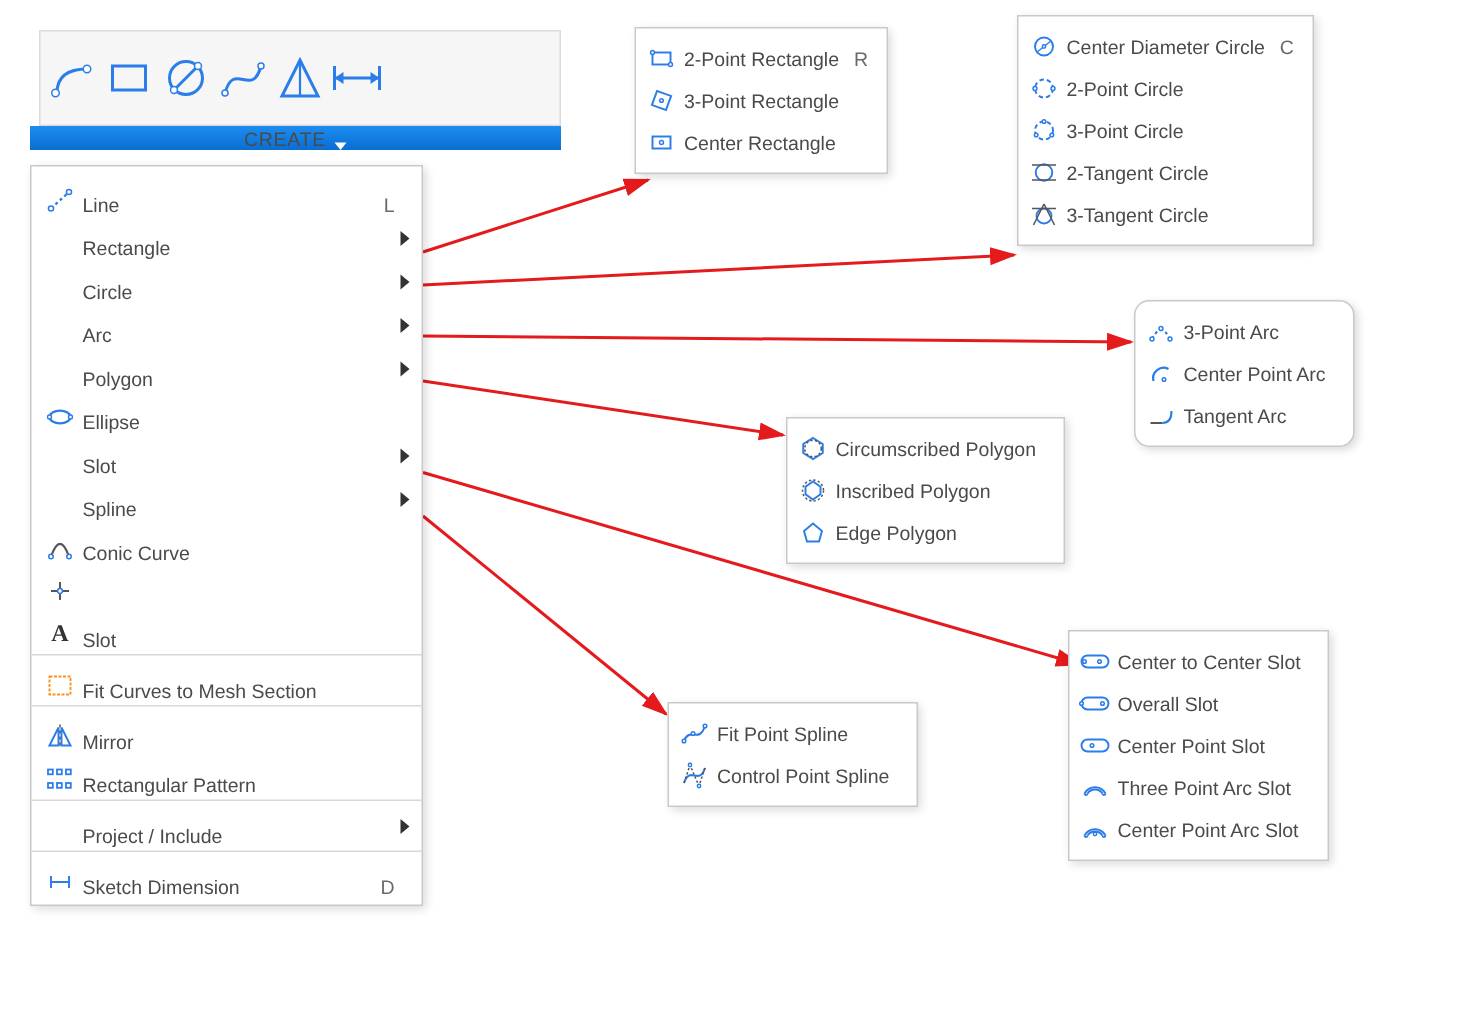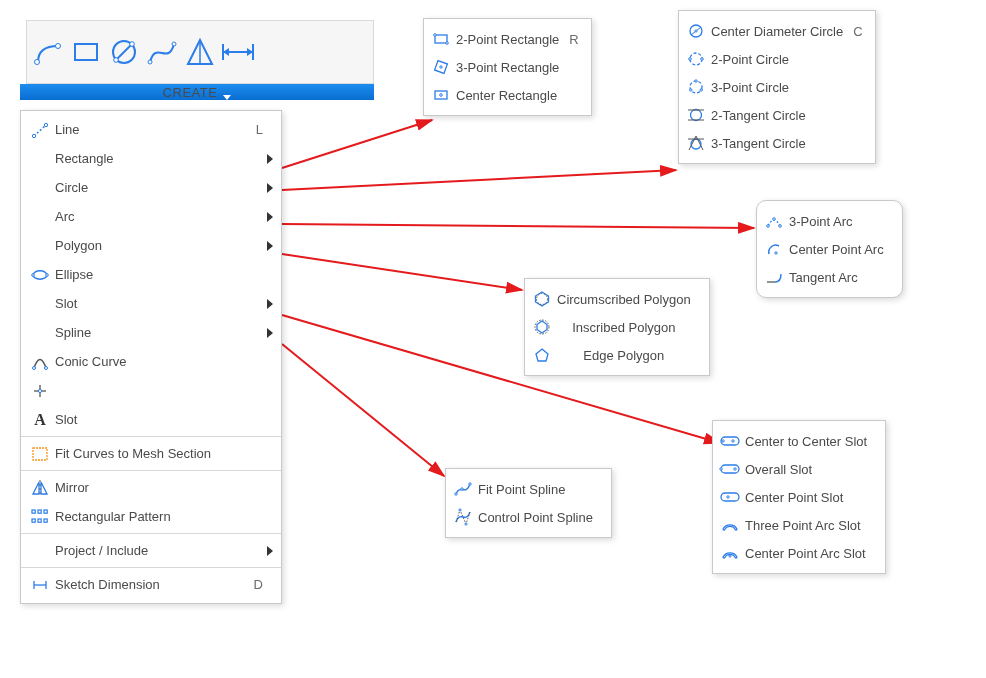--- a/index.html
+++ b/index.html
@@ -4,21 +4,21 @@
 <style>
   *{box-sizing:border-box;margin:0;padding:0;font-family:Arial,Helvetica,sans-serif;font-size:13px;color:#4a4a4a}
   body{width:986px;height:678px;background:#fff;position:relative}
   svg.bg{position:absolute;top:0;left:0;pointer-events:none}
   .toolbar{position:absolute;left:26px;top:20px;width:348px;height:64px;background:#f6f6f6;border:1px solid #dadada;display:flex;align-items:center;gap:12px;padding:0 10px}
   .toolbar svg{flex:0 0 auto}
   .createbar{position:absolute;left:20px;top:84px;width:354px;height:16px;background:#0a6ed1;background:linear-gradient(#1c8cf0,#0a6ed1);color:#fff;display:flex;align-items:flex-end;justify-content:center;font-size:12.5px;letter-spacing:.5px}
   .createbar .tri{display:inline-block;margin-left:6px;width:0;height:0;border-left:4px solid transparent;border-right:4px solid transparent;border-top:5px solid #fff;vertical-align:middle}
   .menu,.submenu{position:absolute;background:#fff;border:1px solid #c9c9c9;box-shadow:2px 2px 6px rgba(0,0,0,.15)}
   .menu{left:20px;top:110px;width:262px;padding-top:4px;padding-bottom:4px}
-  .item{height:29px;display:flex;align-items:center;padding-left:8px;position:relative}
+  .item{height:29px;display:flex;align-items:flex-end;padding-left:8px;position:relative}
   .menu hr{border:none;border-top:1px solid #d8d8d8;margin:2px 0}
   .ic{width:22px;height:22px;flex:0 0 22px;display:flex;align-items:center;justify-content:center;margin-right:4px}
   .lbl{flex:1 1 auto}
   .sc{margin-right:18px;color:#6a6a6a}
   .ar{position:absolute;right:8px;top:50%;transform:translateY(-50%);width:0;height:0;border-top:5px solid transparent;border-bottom:5px solid transparent;border-left:6px solid #333}
   .submenu{padding:6px 8px 6px 6px}
   .sitem{height:28px;display:flex;align-items:center}
   .sitem .ic{width:22px;margin-right:4px}
   .sitem .lbl{padding-right:10px}
   .sitem .sc{margin-right:4px}
@@ -346,21 +346,21 @@
     <div class="sitem">
       <span class="ic">
         <svg width="18" height="18" viewBox="0 0 18 18">
           <line x1="2" y1="14" x2="10" y2="14" stroke="#555" stroke-width="1.3"></line>
           <path d="M10 14 Q16 14 16 6" fill="none" stroke="#2b7de9" stroke-width="1.4"></path>
         </svg>
       </span>
       <span class="lbl">Tangent Arc</span>
       </div>
   </div>
-<div class="submenu" id="sub-polygon" style="left: 524px; top: 278px; text-align: center;">
+<div class="submenu" id="sub-polygon" style="left: 524px; top: 278px;">
     <div class="sitem">
       <span class="ic">
         <svg width="18" height="18" viewBox="0 0 18 18">
           <polygon points="9,2 15.5,6 15.5,12 9,16 2.5,12 2.5,6" fill="none" stroke="#2b7de9" stroke-width="1.3"></polygon>
           <circle cx="9" cy="9" r="5.5" fill="none" stroke="#555" stroke-dasharray="1.5 1.5"></circle>
         </svg>
       </span>
       <span class="lbl">Circumscribed Polygon</span>
       </div>
     <div class="sitem">

